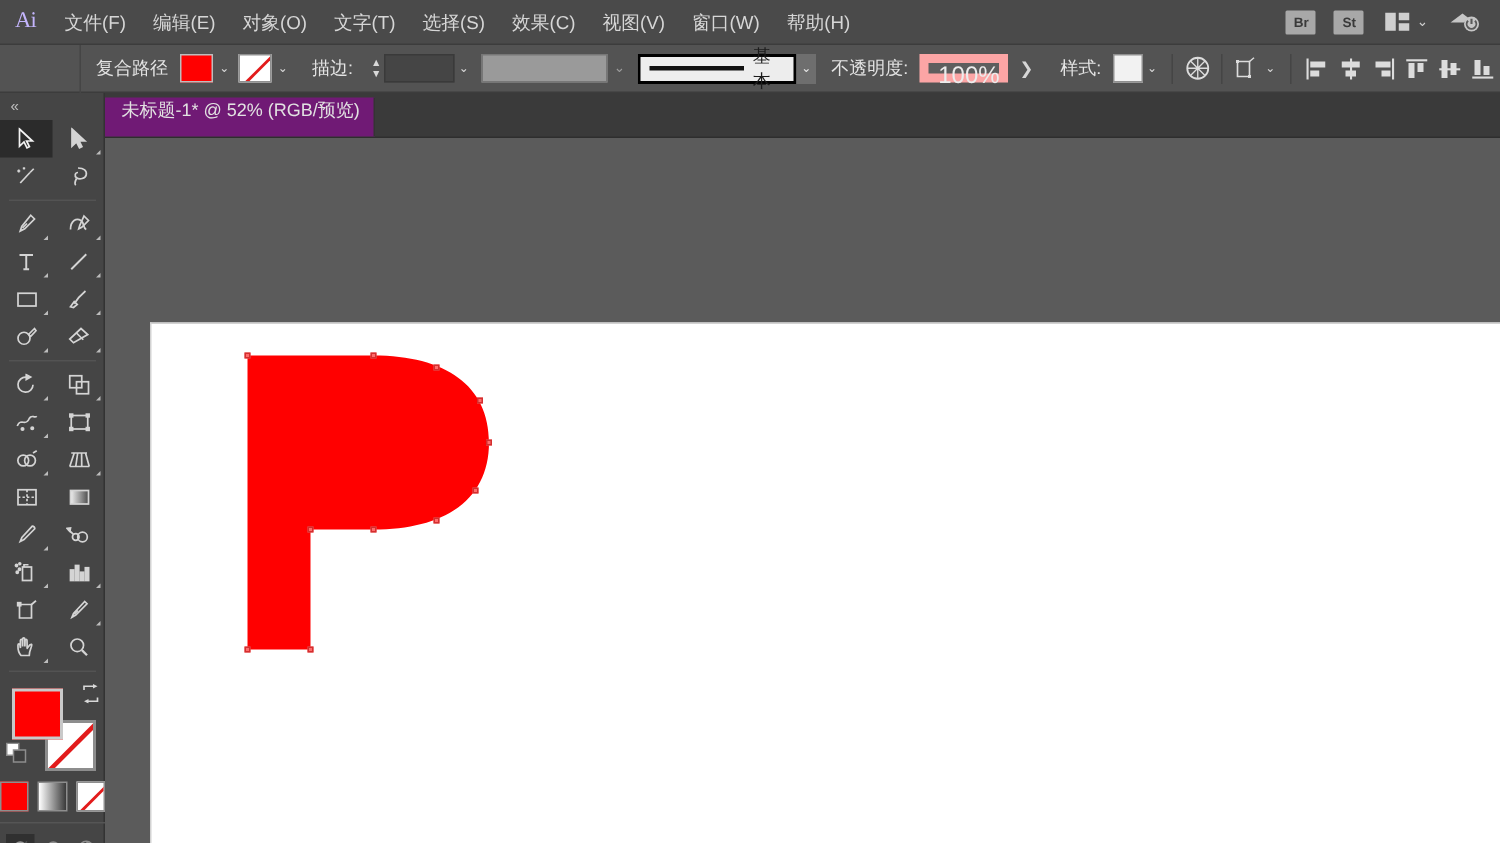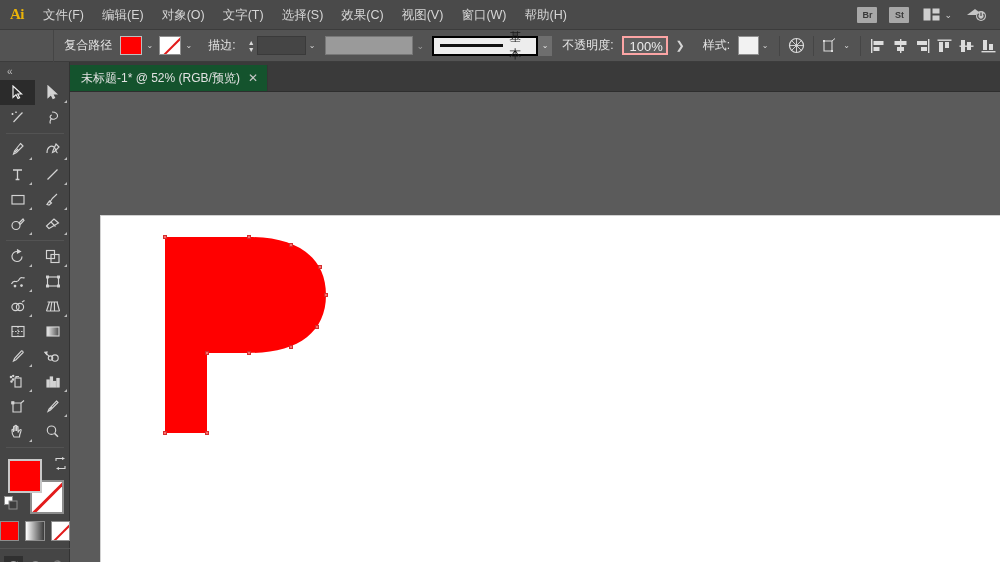--- a/index.html
+++ b/index.html
@@ -15,21 +15,21 @@
   
   .menubar {
     position: absolute; left: 0; top: 0; width: 1000px; height: 30px;
     background: #4a4a4a;
     display: flex; align-items: center;
     border-bottom: 1px solid #3c3c3c;
   }
   .ai-logo {
     width: 34px; height: 30px;
     display: flex; align-items: center; justify-content: center;
-    color: #eab308; font-weight: bold; font-size: 15px;
+    color: #c4b5fd; font-weight: normal; font-size: 15px;
     font-family: "Liberation Serif", serif;
     letter-spacing: -0.5px;
   }
   .menu-item {
     padding: 0 9px; height: 30px; line-height: 30px;
     color: #d6d6d6; font-size: 12.5px; white-space: nowrap;
     cursor: default;
   }
   .menu-right { margin-left: auto; display: flex; align-items: center; padding-right: 8px; }
   .mini-btn {
@@ -88,44 +88,45 @@
     height: 20px; border: 2px solid #000000; margin-left: 2px;
   }
   .brush-line { width: 72px; height: 3px; background: #111; margin: 0 6px; }
   .brush-name { color: #1b1b1b; font-size: 12px; padding-right: 6px; }
   .brush-dd {
     width: 16px; height: 20px; background: #6e6e6e;
     display: flex; align-items: center; justify-content: center;
     color: #e6e6e6; font-size: 8px;
   }
   .opacity-val {
-    height: 19px; background: #5e5e5e; border: 2px solid #fca5a5;
-    color: #ececec; font-size: 13px; line-height: 17px; padding: 0 6px; min-width: 46px;
+    height: 19px; background: #5e5e5e; border: 6px solid #fca5a5;
+    color: #ececec; font-size: 16px; line-height: 17px; padding: 0 6px; min-width: 46px;
   }
   .arrow-right { color: #d6d6d6; font-size: 11px; padding: 0 8px; }
   .style-swatch { width: 23px; height: 19px; background: #f2f2f2; border: 1px solid #8f8f8f; }
   .sep { width: 1px; height: 20px; background: #454545; margin: 0 7px; }
   .icon-btn {
     width: 22px; height: 24px; display: flex; align-items: center; justify-content: center;
   }
   .align-row { display: flex; align-items: center; }
 
   
   .tabbar {
     position: absolute; left: 0; top: 62px; width: 1000px; height: 30px;
     background: #3a3a3a;
     display: flex; align-items: flex-end;
     border-bottom: 1px solid #2e2e2e;
   }
   .tab-spacer { width: 70px; height: 30px; }
   .doc-tab {
-    height: 26px; background: #14532d;
-    display: flex; align-items: center; gap: 8px;
+    height: 26px; background: #701a75;
+    display: flex; align-items: center; gap: 24px;
     padding: 0 9px 0 11px; color: #e2e2e2; font-size: 12px;
     border-right: 1px solid #343434;
+    flex-direction: column;
   }
   .tab-close { color: #c9c9c9; font-size: 12px; line-height: 12px; }
 
   
   .toolbar {
     position: absolute; left: 0; top: 62px; width: 70px; height: 500px;
     background: #454545;
     border-right: 1px solid #333;
   }
   .tb-collapse {

